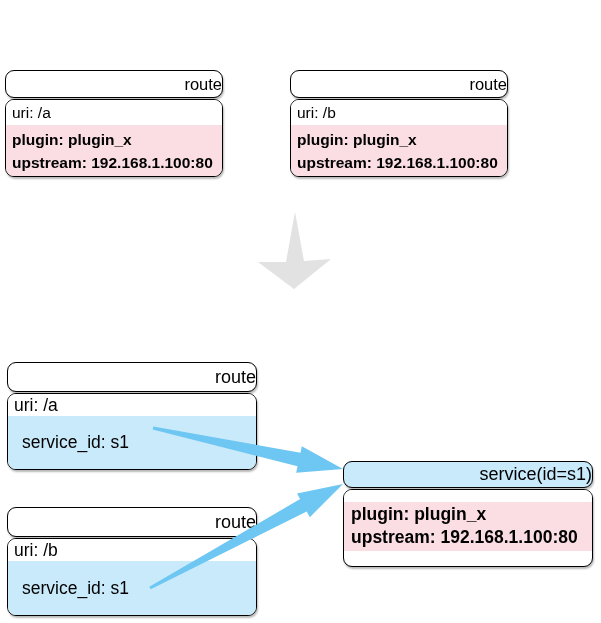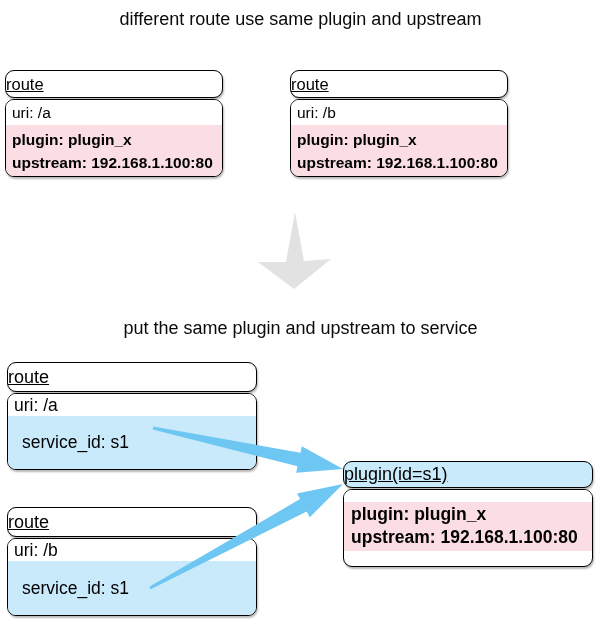--- a/index.html
+++ b/index.html
@@ -7,23 +7,22 @@
     position:relative;width:601px;height:623px;background:#fff;
     font-family:"Liberation Sans",sans-serif;color:#000;overflow:hidden;
   }
   .diagram-title{
     position:absolute;left:0;width:601px;text-align:center;
     font-size:18px;line-height:22px;color:#0a0a0a;
   }
   .card-header{
     position:absolute;box-sizing:border-box;
     border:1.6px solid #000;border-radius:9px;background:#fff;
-    display:flex;align-items:center;justify-content:flex-start;
+    display:flex;align-items:center;justify-content:flex-end;
     box-shadow:1px 2px 2px rgba(0,0,0,0.28);
-    text-decoration:underline;
   }
   .card-body{
     position:absolute;box-sizing:border-box;
     border:1.6px solid #000;border-radius:9px;background:#fff;
     overflow:hidden;display:flex;flex-direction:column;
     box-shadow:1px 2px 2px rgba(0,0,0,0.28);
   }
   .uri-row{flex:0 0 auto;background:#fff;display:flex;align-items:center;padding-left:6px;}
   .band{flex:1 1 auto;}
   .band.pink{background:var(--pink);padding:3px 0 0 6px;}
@@ -45,21 +44,20 @@
   .service-pink .pink-line{font-size:17.5px;line-height:23px;}
   #arrow-layer{position:absolute;left:0;top:0;pointer-events:none;z-index:5;}
   #arrow-layer .blue-arrow{fill:var(--arrow-blue);}
   #arrow-layer .gray-arrow{fill:var(--gray-arrow);}
 </style>
 </head>
 <body>
 
 <div id="canvas">
 
-  <div class="diagram-title" style="top:8px;">different route use same plugin and upstream</div>
 
   <div class="s1">
     <div class="card-header" style="left:5px;top:70px;width:218px;">
       <span>route</span>
     </div>
     <div class="card-body" style="left:5px;top:99px;width:218px;">
       <div class="uri-row">uri: /a</div>
       <div class="band pink">
         <div class="pink-line">plugin: plugin_x</div>
         <div class="pink-line">upstream: 192.168.1.100:80</div>
@@ -73,21 +71,20 @@
     </div>
     <div class="card-body" style="left:290px;top:99px;width:218px;">
       <div class="uri-row">uri: /b</div>
       <div class="band pink">
         <div class="pink-line">plugin: plugin_x</div>
         <div class="pink-line">upstream: 192.168.1.100:80</div>
       </div>
     </div>
   </div>
 
-  <div class="diagram-title" style="top:317px;">put the same plugin and upstream to service</div>
 
   <div class="s2">
     <div class="card-header" style="left:7px;top:362px;width:250px;">
       <span>route</span>
     </div>
     <div class="card-body" style="left:7px;top:393px;width:250px;height:77px;">
       <div class="uri-row">uri: /a</div>
       <div class="band blue">service_id: s1</div>
     </div>
   </div>
@@ -97,21 +94,21 @@
       <span>route</span>
     </div>
     <div class="card-body" style="left:7px;top:538px;width:250px;height:78px;">
       <div class="uri-row">uri: /b</div>
       <div class="band blue">service_id: s1</div>
     </div>
   </div>
 
   <div class="s2 service">
     <div class="card-header" style="left:343px;top:461px;width:250px;height:27px;">
-      <span>plugin(id=s1)</span>
+      <span>service(id=s1)</span>
     </div>
     <div class="card-body" style="left:343px;top:489px;width:250px;height:78px;">
       <div class="service-spacer"></div>
       <div class="service-pink">
         <div class="pink-line">plugin: plugin_x</div>
         <div class="pink-line">upstream: 192.168.1.100:80</div>
       </div>
     </div>
   </div>
 

